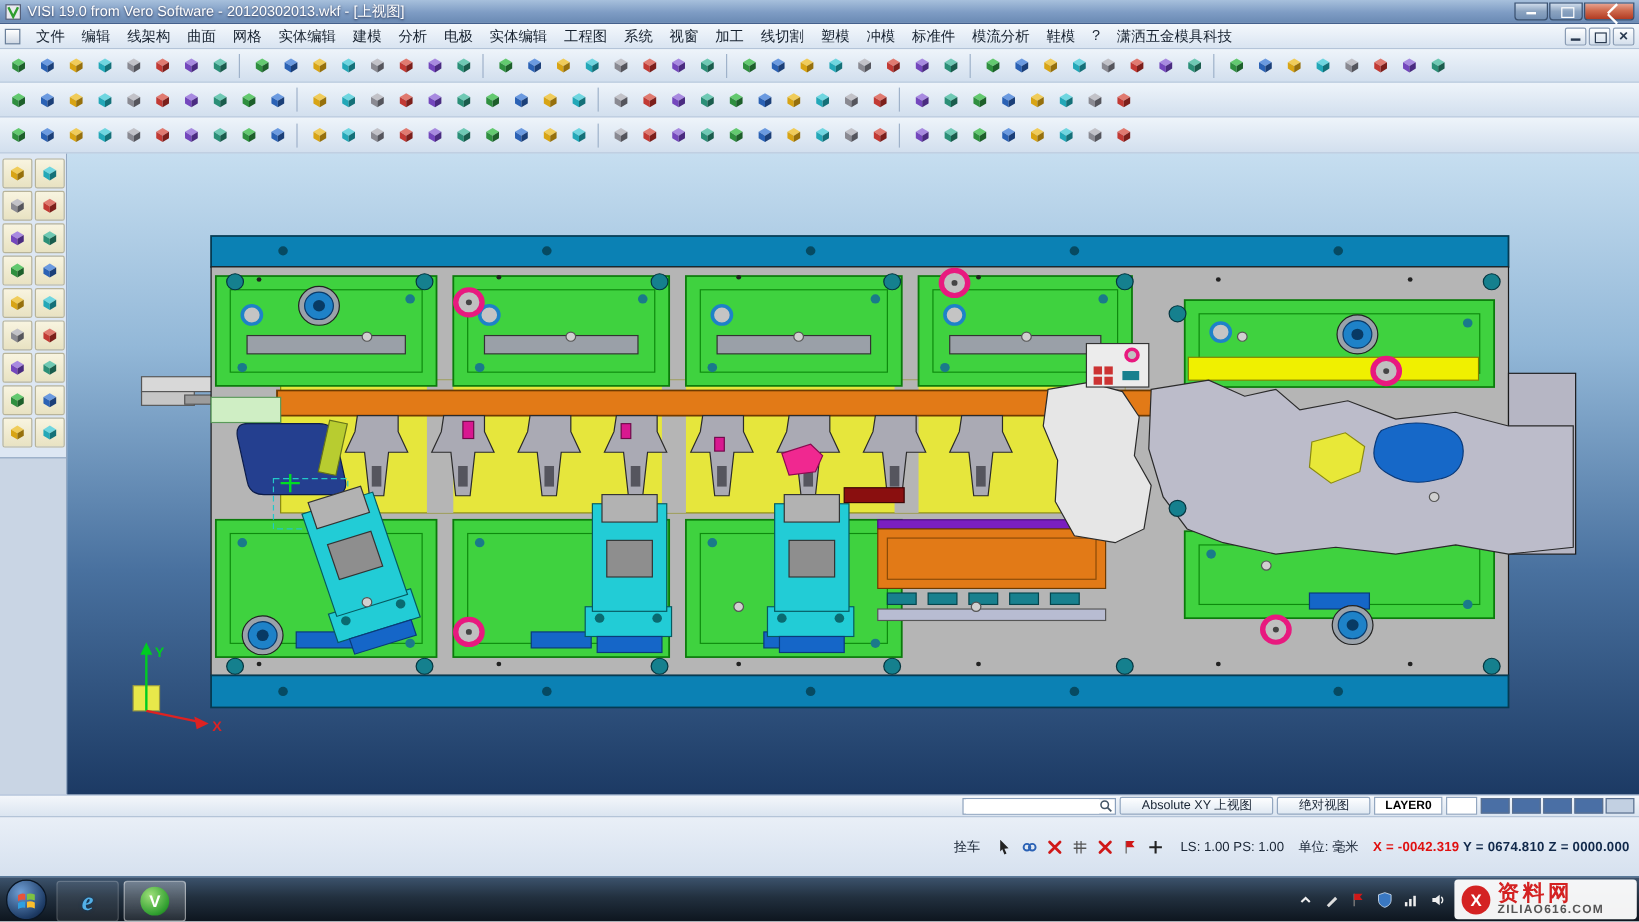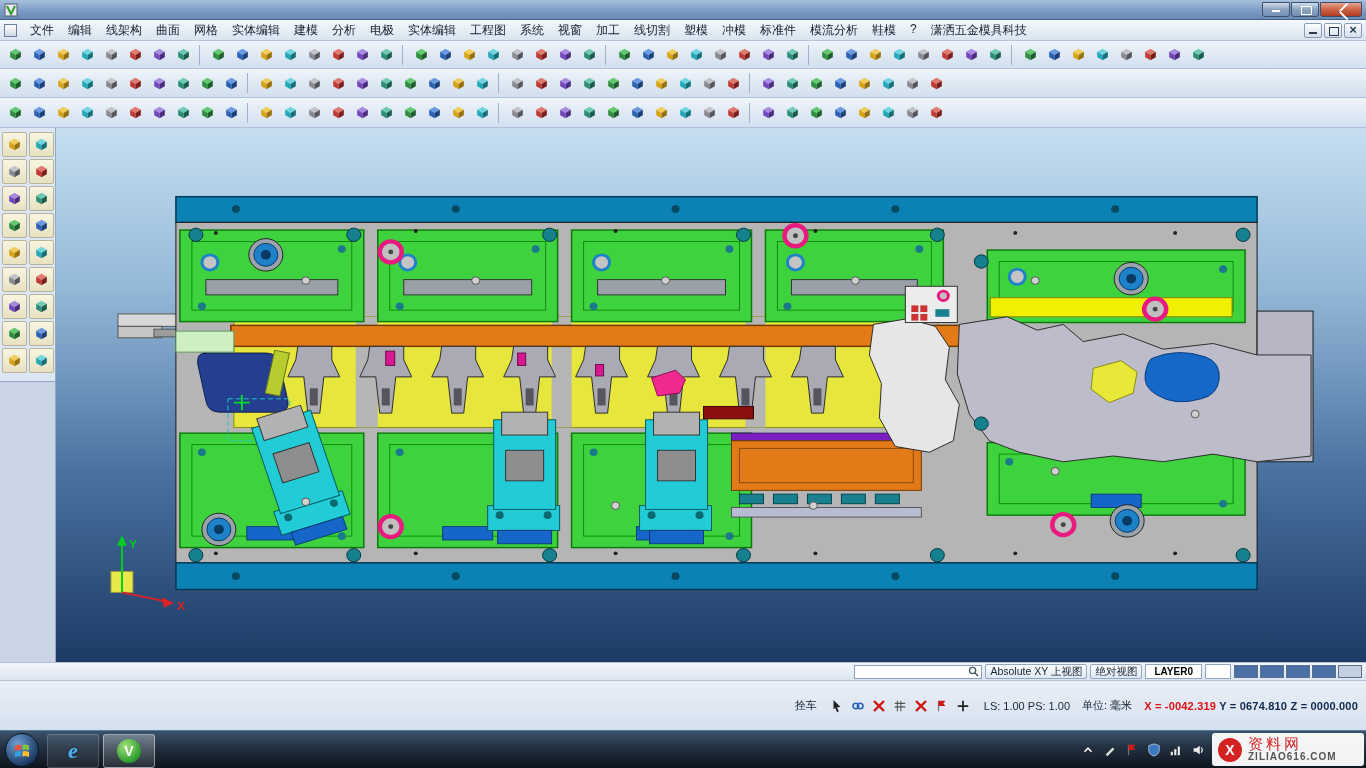--- a/index.html
+++ b/index.html
@@ -55,21 +55,21 @@
   .viewport { flex:1; position:relative;
     background:linear-gradient(180deg,#c6def0 0%,#93b8d8 30%,#49719f 65%,#1c3a64 100%); }
   .viewport svg.cad-svg { position:absolute; inset:0; width:100%; height:100%; }
 
   
   .statusA { flex:0 0 18px; display:flex; align-items:center; gap:3px; padding:0 4px;
     background:linear-gradient(#f4f7fb,#dbe5f1); border-top:1px solid #aebfd6; font-size:10.5px; }
   .statusA .spacer { flex:1; }
   .searchbox { display:flex; align-items:center; background:#fff; border:1px solid #8aa0bc; height:14px; width:128px; padding:0 2px; }
   .searchbox input { border:0; outline:0; flex:1; font-size:10px; height:12px; min-width:0; }
-  .st-btn { font-size:10.5px; height:15px; line-height:13px; padding:0 4px; color:#182434;
+  .st-btn { font-size:10.5px; height:15px; line-height:13px; padding:0 17px; color:#182434;
     background:linear-gradient(#fdfeff,#dfe8f2); border:1px solid #93a7c0; border-radius:2px; white-space:nowrap; }
   .layerbox { font-size:10px; font-weight:bold; background:#fff; border:1px solid #93a7c0; height:15px; line-height:13px; padding:0 8px; }
   .blankbox { width:26px; height:15px; background:#fff; border:1px solid #93a7c0; }
   .swatches { display:flex; gap:2px; }
   .swatch { width:24px; height:13px; border:1px solid #5a7090; }
 
   .statusB { flex:0 0 22px; display:flex; align-items:center; gap:12px; padding:16px 8px;
     background:linear-gradient(#e9eff7,#d6e1ef); border-top:1px solid #b4c4d8; font-size:11px; color:#1a2636; }
   .statusB .spacer { flex:1; }
   .sb-icons { display:flex; gap:4px; }
@@ -91,35 +91,36 @@
   .tb-btn.active { background:linear-gradient(rgba(255,255,255,.30),rgba(255,255,255,.10)); border-color:rgba(255,255,255,.45); }
   .ie-e { font-family:"Liberation Serif","DejaVu Serif",serif; font-style:italic; font-weight:bold; font-size:22px; color:#53b1e8; text-shadow:0 0 3px #0a3a66; }
   .visi-dot { width:24px; height:24px; border-radius:50%; background:radial-gradient(circle at 35% 30%, #9fe07a, #2f9e2f 70%, #136213);
     color:#fff; font-weight:bold; font-size:14px; display:flex; align-items:center; justify-content:center; }
   .tray { position:absolute; right:0; top:0; height:100%; display:flex; align-items:center; gap:5px; padding-right:160px; }
   .watermark { position:absolute; right:2px; bottom:2px; width:152px; height:33px; background:rgba(255,255,255,.95);
     border-radius:3px; display:flex; align-items:center; gap:6px; padding:2px 6px; }
   .wm-logo { width:24px; height:24px; border-radius:50%; background:#d42222; color:#fff; font-weight:bold; font-size:14px;
     display:flex; align-items:center; justify-content:center; flex:0 0 24px; }
   .wm-col { display:flex; flex-direction:column; line-height:1.05; }
-  .wm-title { color:#d42222; font-weight:normal; font-size:15px; letter-spacing:3px; }
+  .wm-title { color:#d42222; font-weight:bold; font-size:18px; letter-spacing:3px; }
   .wm-domain { color:#555; font-size:10px; letter-spacing:1px;font-weight:bold; }
 </style>
 </head>
 <body>
 
 <div class="window">
 
   <div class="titlebar">
     <span class="app-icon">
       <svg viewBox="0 0 14 14">
           <rect x="1" y="1" width="12" height="12" fill="#e8e8ee" stroke="#55607a"></rect>
           <path d="M3 3 L7 11 L11 3" fill="none" stroke="#2f9e2f" stroke-width="2"></path>
         </svg>
     </span>
+    <span class="title-text">VISI 19.0  from Vero Software - 20120302013.wkf - [上视图]</span>
     <span class="winbtns">
       <span class="wb min"></span>
       <span class="wb max"></span>
       <span class="wb close"></span>
     </span>
   </div>
 
   <div class="menubar">
     <span class="mdi-doc"></span>
     <span class="menu-items">

